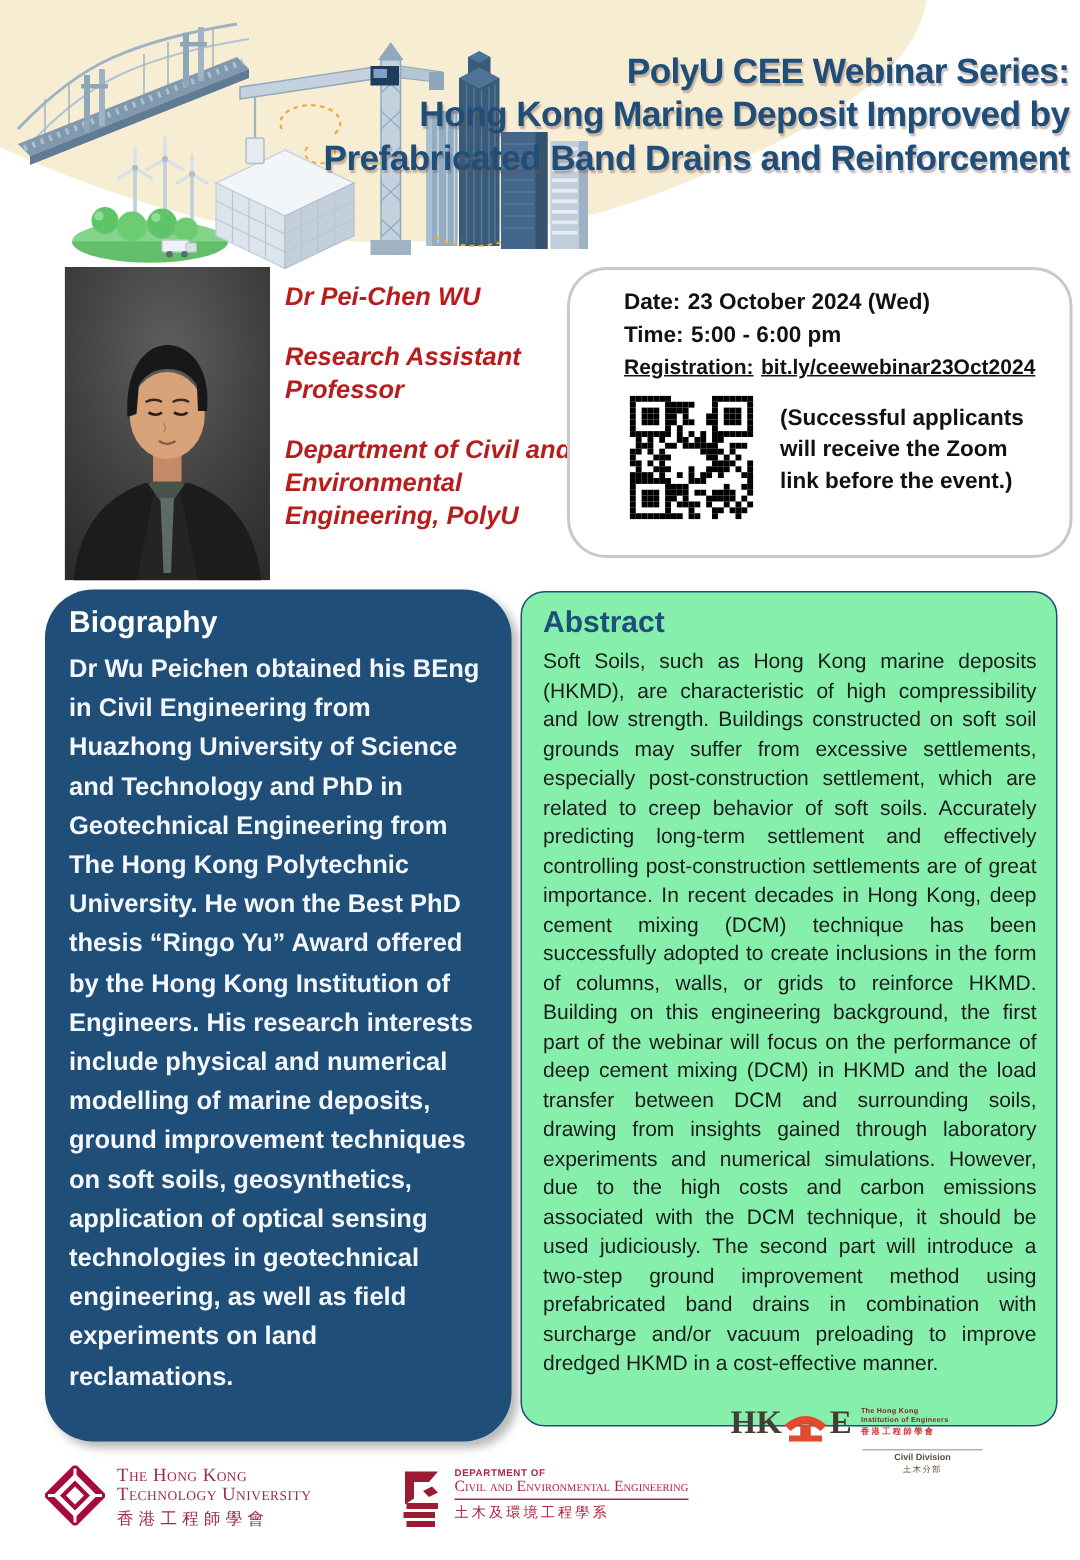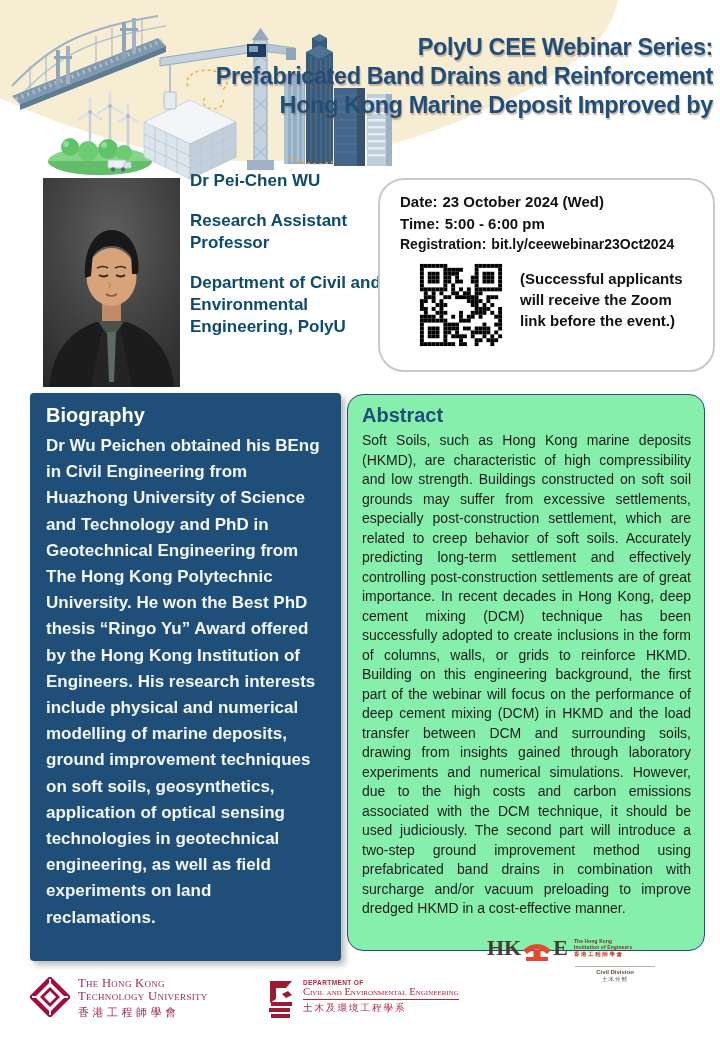--- a/index.html
+++ b/index.html
@@ -13,38 +13,38 @@
 
   
   .blob-wrap{position:absolute;left:0;top:0;width:720px;height:185px;}
   .illus-wrap{position:absolute;left:0;top:0;width:430px;height:180px;}
   .title{position:absolute;top:33px;right:7px;width:565px;text-align:right;
          color:var(--navy);font-weight:bold;font-size:23.5px;line-height:29px;
          letter-spacing:-0.4px;text-shadow:1px 2px 1px rgba(120,85,80,.40);}
 
   
   .photo{position:absolute;left:43px;top:178px;width:137px;height:209px;overflow:hidden;}
-  .speaker-info{position:absolute;left:190px;top:170px;width:192px;color:#0c4a6e;
-                font-weight:bold;font-size:17px;line-height:22px;}
+  .speaker-info{position:absolute;left:190px;top:187px;width:192px;color:#b91c1c;
+                font-weight:bold;font-size:17px;line-height:22px;font-style:italic;}
   .speaker-info .row{margin-bottom:18px;}
 
   
   .event-box{position:absolute;left:378px;top:178px;width:337px;height:194px;
              border:2px solid var(--border-gray);border-radius:26px;background:#fff;
              box-sizing:border-box;padding:11px 14px 0 20px;}
   .event-row{font-size:15px;line-height:21.5px;font-weight:bold;color:#111;}
-  .event-row.small{font-size:14px;}
-  .event-row .lbl{margin-right:5px;}
+  .event-row.small{font-size:14px;text-decoration:underline;}
+  .event-row .lbl{margin-right:5px;margin-left:16px;}
   .qr-flex{display:flex;margin-top:5px;padding-left:17px;}
   .qr-box{width:88px;height:88px;flex:0 0 auto;}
   .qr-note{margin-left:15px;margin-top:7px;font-size:15px;line-height:21px;font-weight:bold;color:#111;}
 
   
   .bio-box{position:absolute;left:30px;top:393px;width:311px;height:568px;background:var(--navy);
-           border-radius:4px;box-sizing:border-box;padding:9px 16px 0 16px;
+           border-radius:32px;box-sizing:border-box;padding:9px 16px 0 16px;
            box-shadow:4px 4px 6px rgba(130,130,130,.55);}
   .bio-box h2{margin:0 0 5px 0;font-size:20px;line-height:26px;color:#fff;}
   .bio-text{color:#F3F7FB;font-size:17px;line-height:26.2px;font-weight:bold;}
 
   
   .abs-box{position:absolute;left:347px;top:394px;width:358px;height:557px;background:#86efac;
            border:1.5px solid var(--navy);border-radius:16px;box-sizing:border-box;
            padding:7px 13px 0 14px;}
   .abs-box h2{margin:0 0 3px 0;font-size:20px;line-height:26px;color:var(--navy);}
   .abs-text{color:var(--ink);font-size:14px;line-height:19.5px;text-align:justify;}
@@ -230,22 +230,22 @@
         <rect x="108" y="160" width="18" height="8" rx="1" fill="#EDF2F6" stroke="#B9C7D2" stroke-width="1"></rect>
         <rect x="124" y="162" width="7" height="6" rx="1" fill="#D7E1E9" stroke="#B9C7D2" stroke-width="0.8"></rect>
         <circle cx="113" cy="169.5" r="2.2" fill="#5A6875"></circle>
           <circle cx="123" cy="169.5" r="2.2" fill="#5A6875"></circle>
       </g>
     </svg>
   </div>
 
   <div class="title">
     <div>PolyU CEE Webinar Series:</div>
+    <div>Hong Kong Marine Deposit Improved by</div>
     <div>Prefabricated Band Drains and Reinforcement</div>
-    <div>Hong Kong Marine Deposit Improved by</div>
   </div>
 
   <div class="photo">
     <svg width="137" height="209" viewBox="0 0 137 209">
       <defs>
         <radialGradient id="pbg" cx="50%" cy="28%" r="85%">
           <stop offset="0%" stop-color="#5E5E5E"></stop>
             <stop offset="60%" stop-color="#3E3E3E"></stop>
           <stop offset="100%" stop-color="#2B2B2B"></stop>
         </radialGradient>

